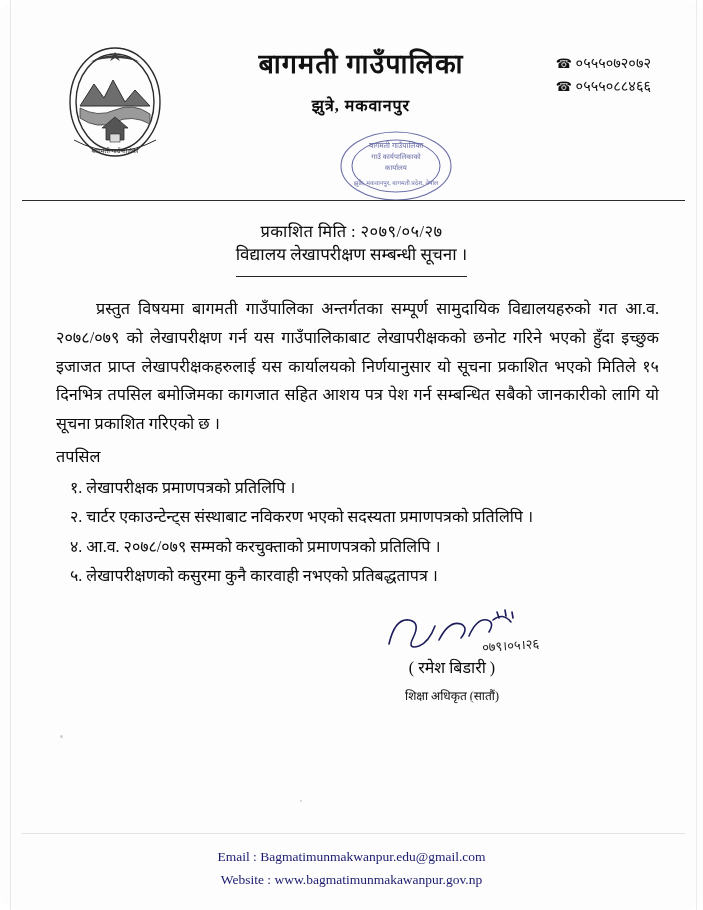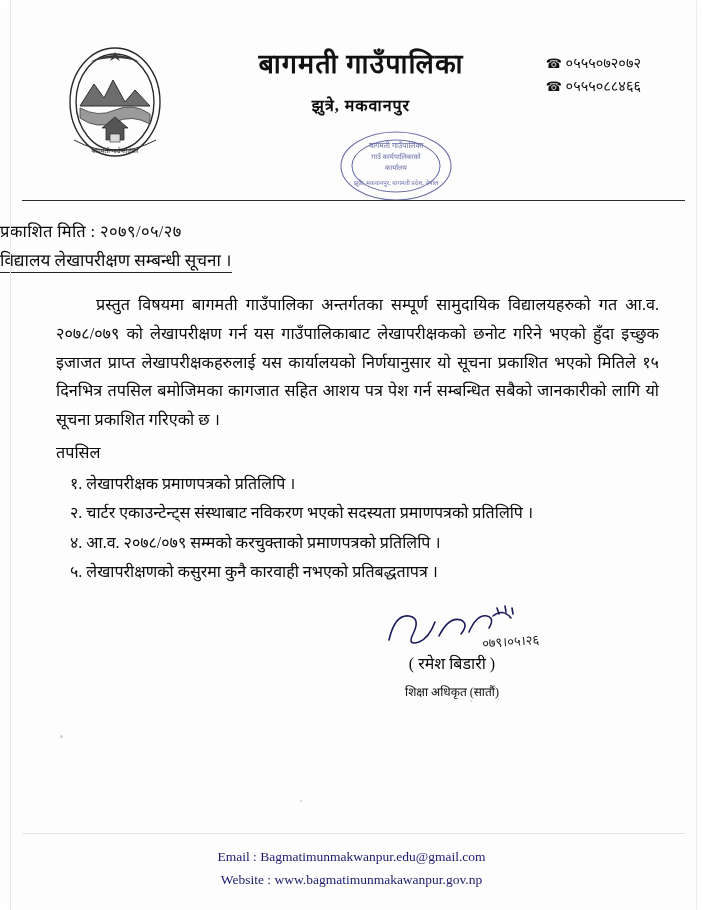--- a/index.html
+++ b/index.html
@@ -72,21 +72,21 @@
     color: #141414;
   }
   .org-place {
     font-size: 16px;
     letter-spacing: 1px;
     margin-top: 12px;
     font-weight: 600;
   }
   .phones {
     position: absolute;
-    right: 62px;
+    right: 52px;
     top: 52px;
     font-size: 14.5px;
     line-height: 1.6;
     text-align: left;
     color: #111;
   }
   .phones .ph { white-space: nowrap; }
   .tel-glyph { font-size: 13px; }
 
   
@@ -105,30 +105,29 @@
     position: absolute;
     left: 22px;
     right: 18px;
     top: 200px;
     border-top: 1.6px solid #2b2b2b;
   }
 
   
   .meta {
     margin-top: 14px;
-    text-align: left;
+    text-align: center;
     font-size: 16.5px;
   }
   .pub-date { letter-spacing: .4px; }
   .doc-title {
-    margin-top: 6px;
     font-size: 17px;
     display: inline-block;
     border-bottom: 1.3px solid #232323;
-    padding-bottom: 1px;
+    padding-bottom: 11px;
   }
 
   
   .body-wrap {
     margin: 18px 44px 0 56px;
     font-size: 16.2px;
     line-height: 1.78;
     text-align: justify;
     text-justify: inter-word;
   }

